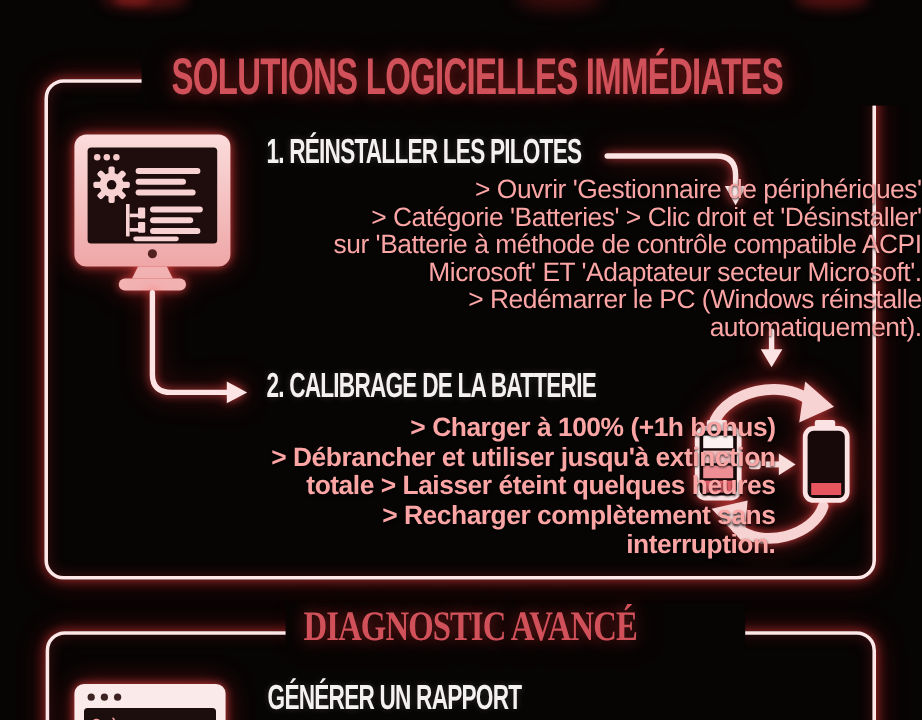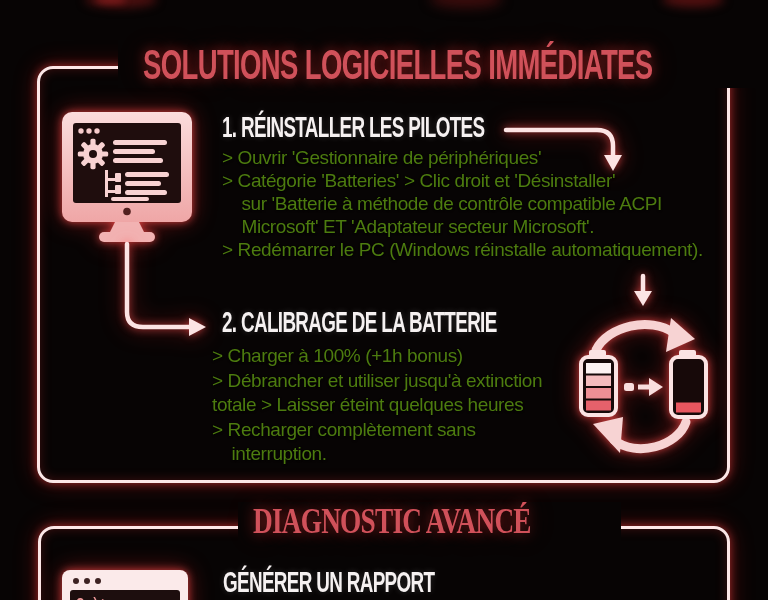--- a/index.html
+++ b/index.html
@@ -41,23 +41,24 @@
   .step-heading {
     position:absolute; white-space:nowrap; z-index:4;
     font-size:29px; font-weight:bold; color:#f6f1f1;
     letter-spacing:-1px; transform-origin:left center; transform:scaleX(.65);
     text-shadow:0 0 8px rgba(255,255,255,.18), 0 1px 2px rgba(0,0,0,.8);
   }
 
   
   .body-text {
     position:absolute; z-index:4;
-    font-size:19px; letter-spacing:-.4px; color:#4d7c0f;
+    font-size:22px; letter-spacing:-.4px; color:#fca5a5;
     white-space:pre-wrap;
     text-shadow:0 1px 2px rgba(0,0,0,.85);
+    text-align:right;
   }
   .body-1 { line-height:23px; }
   .body-2 { line-height:24.6px; }
 
   svg.glow { filter:drop-shadow(0 0 4px rgba(255,80,80,.75)) drop-shadow(0 0 11px rgba(255,40,40,.35)); }
   .abs { position:absolute; }
   #flow-arrows { left:0; top:0; z-index:3; pointer-events:none; }
 </style>
 </head>
 <body>
@@ -119,21 +120,21 @@
 </svg>
 
 <div class="step-heading" style="left:222px;top:111px;">1. RÉINSTALLER LES PILOTES</div>
 <div class="body-text body-1" style="left:222px;top:146px;">&gt; Ouvrir 'Gestionnaire de périphériques'
 &gt; Catégorie 'Batteries' &gt; Clic droit et 'Désinstaller'
     sur 'Batterie à méthode de contrôle compatible ACPI
     Microsoft' ET 'Adaptateur secteur Microsoft'.
 &gt; Redémarrer le PC (Windows réinstalle automatiquement).</div>
 
 <div class="step-heading" style="left:222px;top:306px;">2. CALIBRAGE DE LA BATTERIE</div>
-<div class="body-text body-2" style="left:212px;top:344px;">&gt; Charger à 100% (+1h bonus)
+<div class="body-text body-2" style="left:226px;top:344px;font-weight:bold;">&gt; Charger à 100% (+1h bonus)
 &gt; Débrancher et utiliser jusqu'à extinction
 totale &gt; Laisser éteint quelques heures
 &gt; Recharger complètement sans
     interruption.</div>
 
 <svg class="abs glow" style="left:578px;top:312px;" width="136" height="150" viewBox="0 0 136 150">
   <g stroke="#f7d3d3" stroke-width="9" fill="none" stroke-linecap="round">
     <path d="M 18,38 C 30,14 72,4 96,21"></path>
     <path d="M 108,110 C 100,134 58,146 36,128"></path>
   </g>

